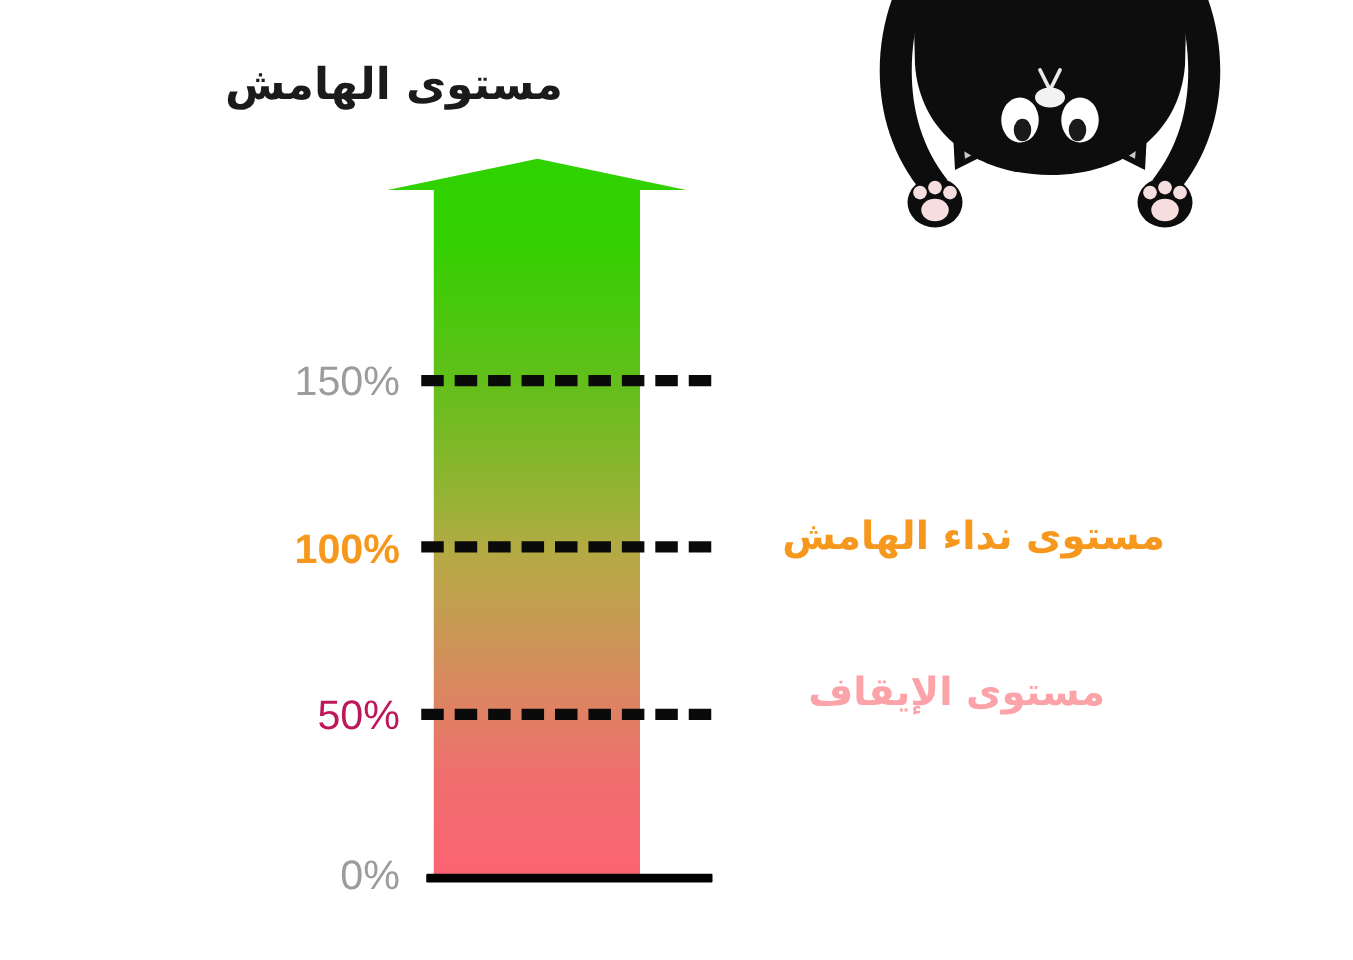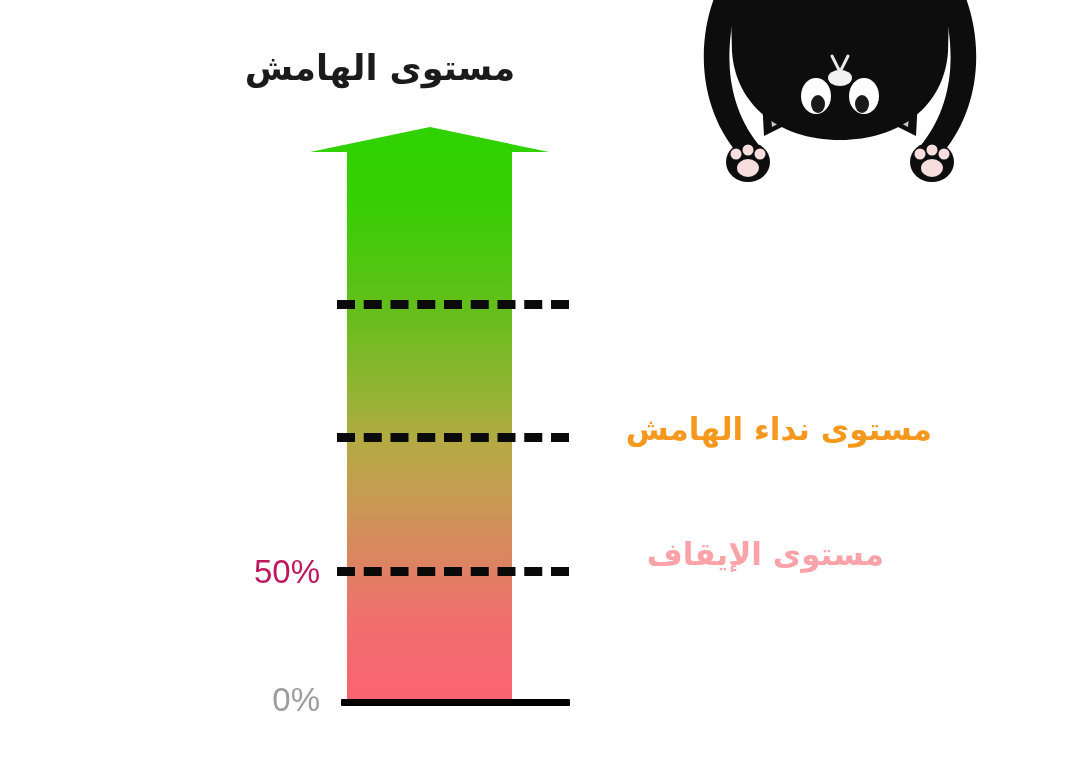--- a/index.html
+++ b/index.html
@@ -21,21 +21,21 @@
     width: 1082px;
     height: 768px;
   }
 
   
   #chart-title {
     position: absolute;
     left: 180px;
     top: 48px;
     width: 400px;
-    text-align: center;
+    text-align: left;
     direction: rtl;
     font-family: "DejaVu Sans", sans-serif;
     font-size: 35px;
     font-weight: bold;
     color: #1b1b1b;
     letter-spacing: 0px;
     white-space: nowrap;
   }
 
   
@@ -152,20 +152,22 @@
                Z" fill="url(#barGrad)"></path>
     </svg>
   </div>
 
   <div id="dash-150" class="dash-line"></div>
   <div id="dash-100" class="dash-line"></div>
   <div id="dash-50" class="dash-line"></div>
 
   <div id="baseline"></div>
 
+  <div id="tick-150" class="tick-label">150%</div>
+  <div id="tick-100" class="tick-label">100%</div>
   <div id="tick-50" class="tick-label">50%</div>
   <div id="tick-0" class="tick-label">0%</div>
 
   <div id="annotation-margin-call" class="annotation">مستوى نداء الهامش</div>
   <div id="annotation-stop-out" class="annotation">مستوى الإيقاف</div>
 
   <div id="cat-illustration">
     <svg width="300" height="200" viewBox="0 0 300 200" xmlns="http://www.w3.org/2000/svg">
 
       <path d="M 30 -10

